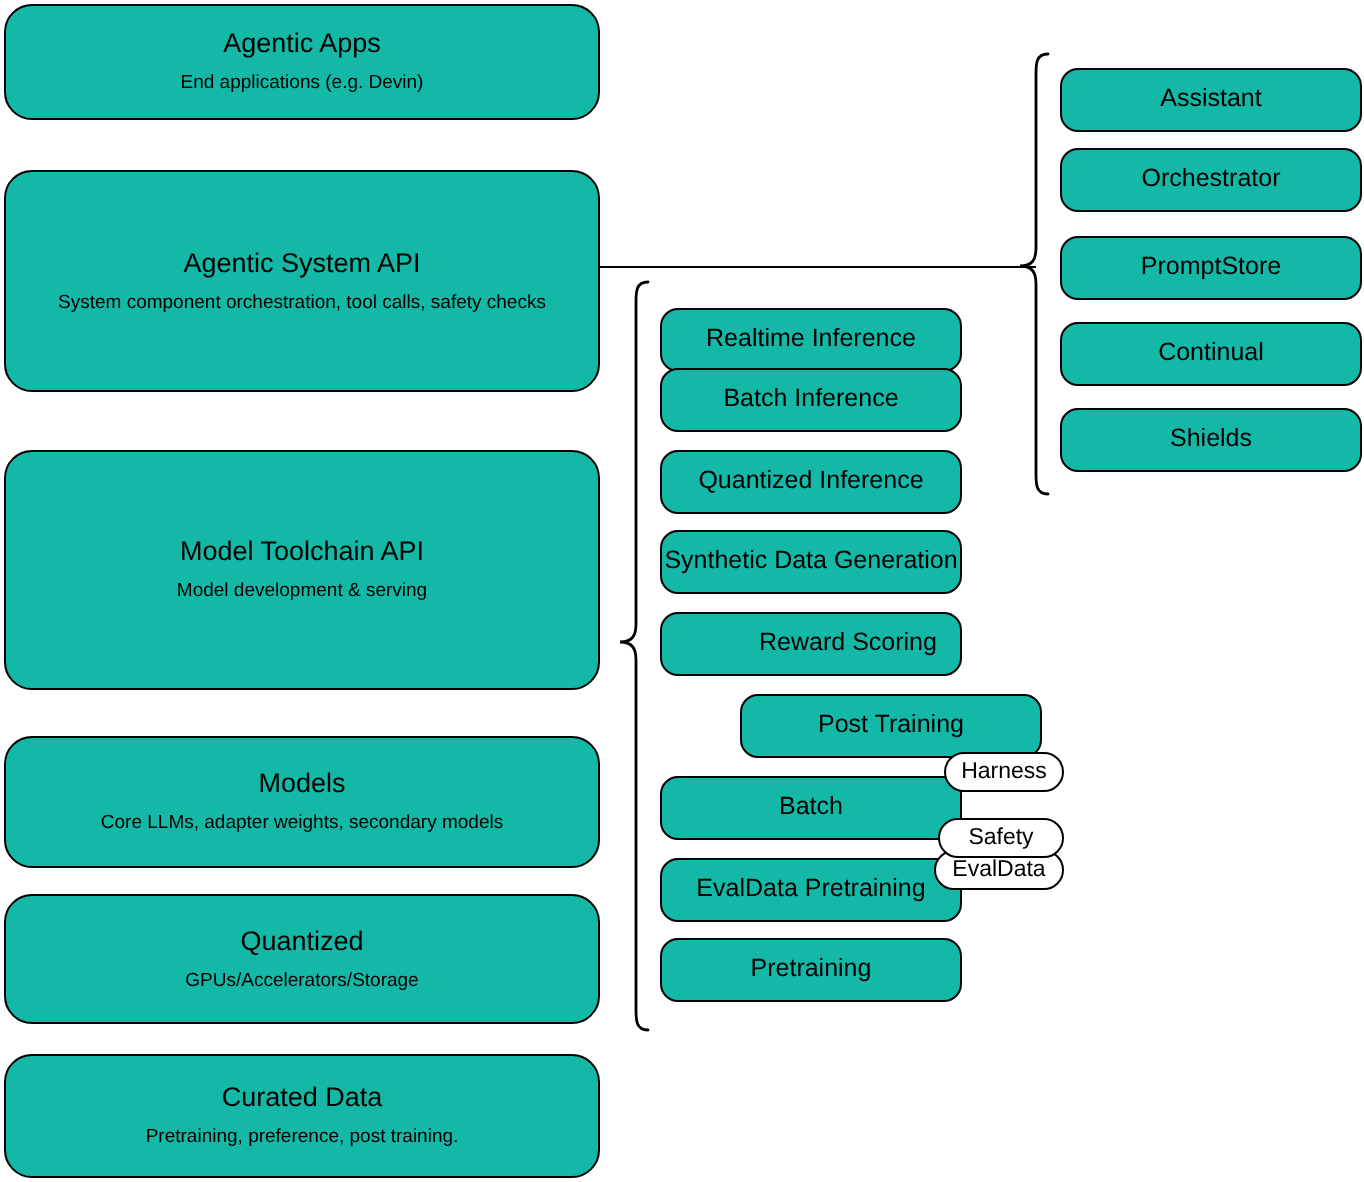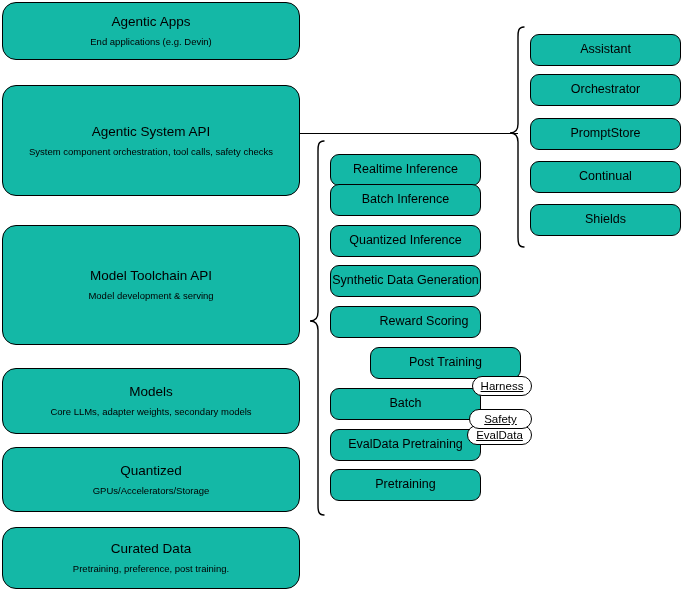--- a/index.html
+++ b/index.html
@@ -75,21 +75,20 @@
     box-sizing: border-box;
     background: #ffffff;
     border: 1px solid #000000;
     border-radius: 11px;
     height: 20px;
     display: flex;
     align-items: center;
     justify-content: center;
     font-size: 11.5px;
     white-space: nowrap;
-    text-decoration: underline;
   }
 
   
   .connector {
     position: absolute;
     background: #000000;
     height: 1px;
   }
 
   

